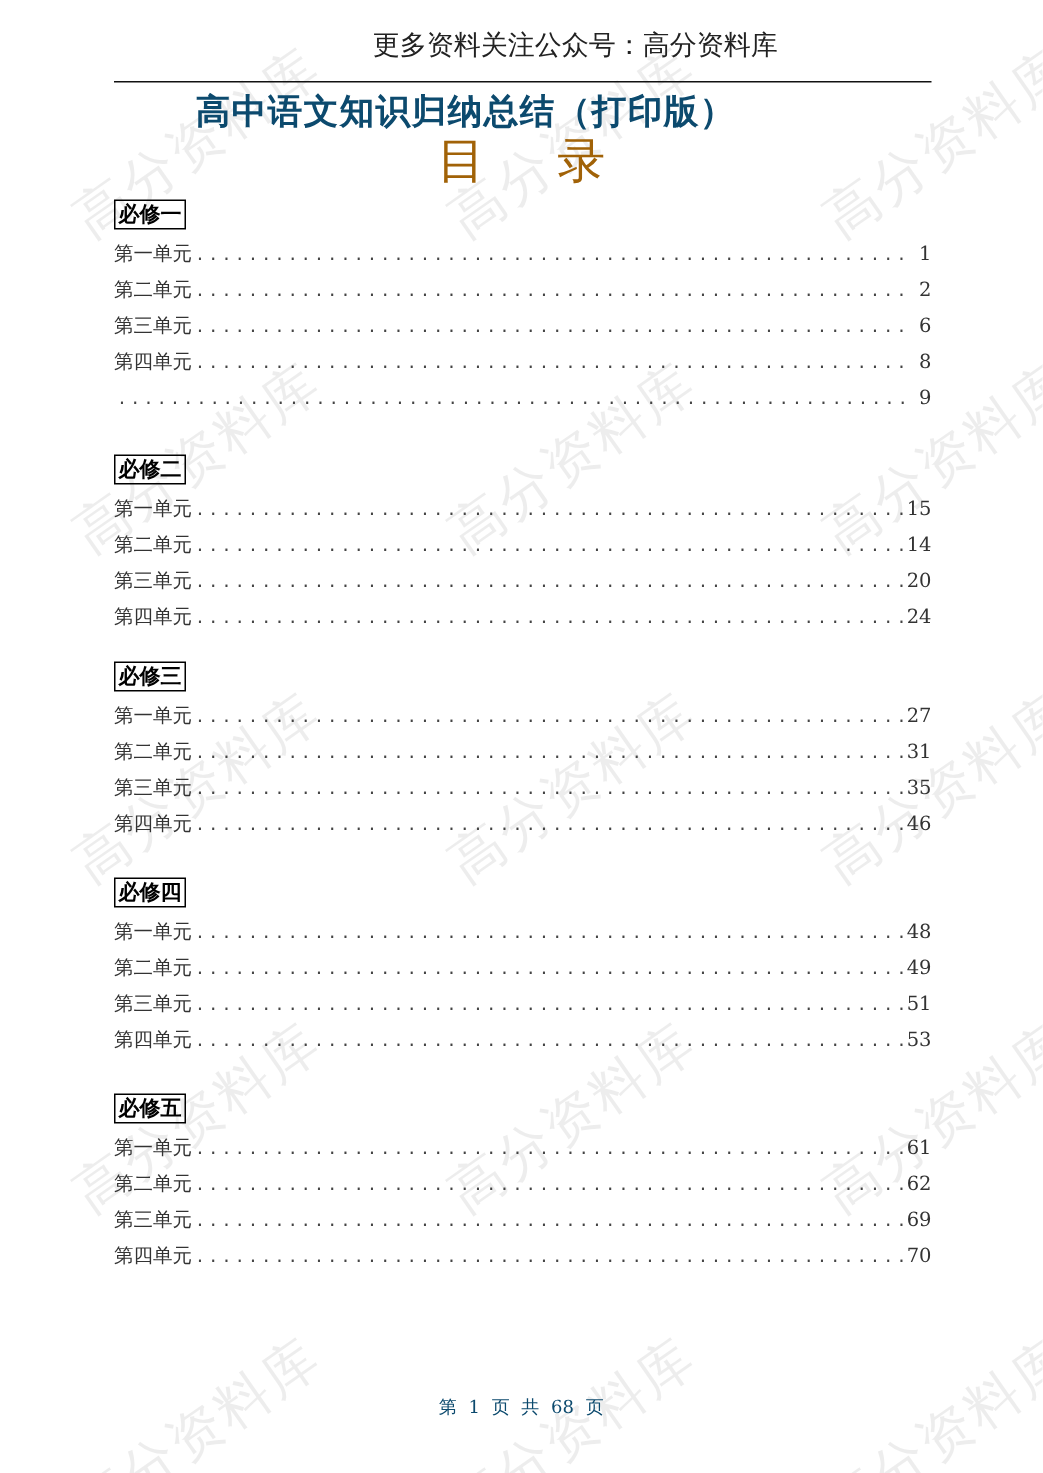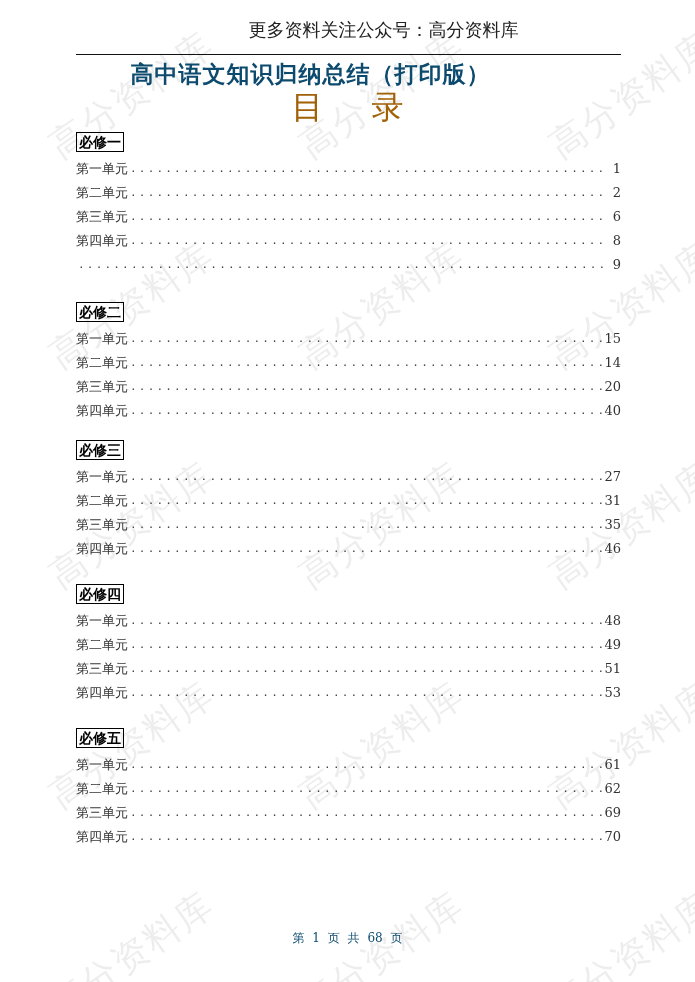--- a/index.html
+++ b/index.html
@@ -125,21 +125,21 @@
         <span class="page">14</span>
       </div>
     <div class="toc-row">
         <span class="label">第三单元</span>
         <span class="leader">..........................................................................................</span>
         <span class="page">20</span>
       </div>
     <div class="toc-row">
         <span class="label">第四单元</span>
         <span class="leader">..........................................................................................</span>
-        <span class="page">40</span>
+        <span class="page">24</span>
       </div>
   </div>
 
   <div class="section" style="top:440px;">
     <div class="section-label">必修三</div>
     <div class="toc-row">
         <span class="label">第一单元</span>
         <span class="leader">..........................................................................................</span>
         <span class="page">27</span>
       </div>

